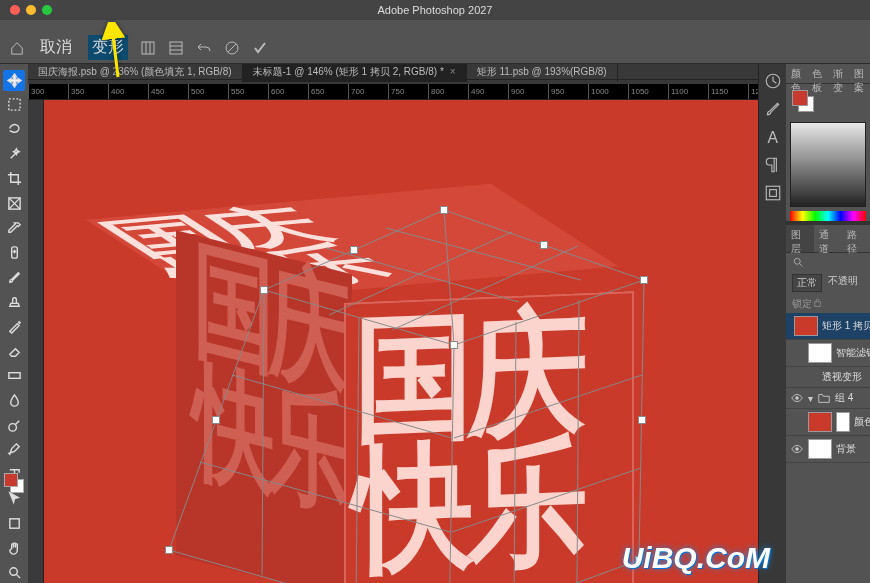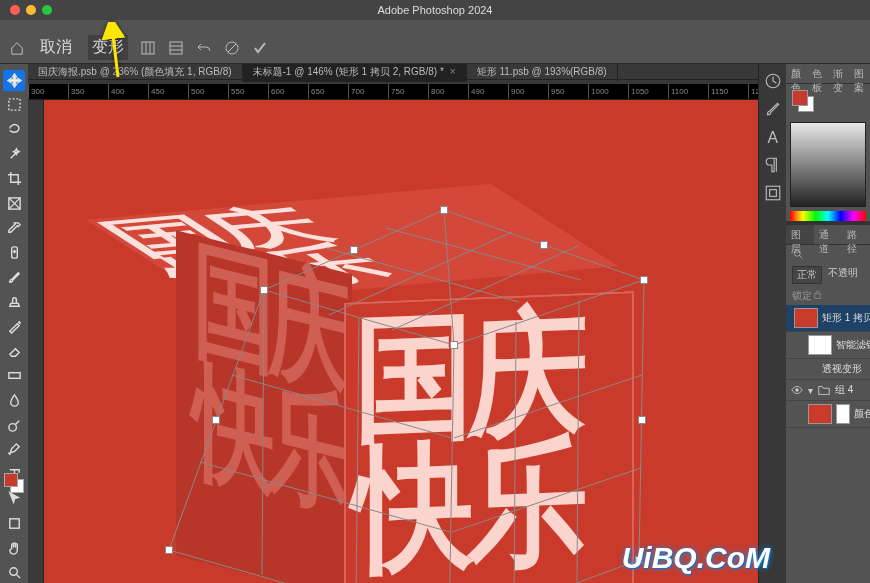--- a/index.html
+++ b/index.html
@@ -52,21 +52,21 @@
 .canvas{right:112px}
 .ptabs{display:flex;height:20px;border-bottom:1px solid #333}
 .ptab{padding:3px 5px;color:#bbb;font-size:10px}
 .pswatch{padding:6px;display:flex;gap:4px}
 .cswatch-big{width:22px;height:22px;position:relative}
 .cswatch-big .f{position:absolute;width:16px;height:16px;background:#c93a2e;border:1px solid #999;z-index:2}
 .cswatch-big .b{position:absolute;right:0;bottom:0;width:16px;height:16px;background:#fff;border:1px solid #999}
 .gradient{margin:4px;height:85px;background:linear-gradient(180deg,#e8e8e8,#222);border:1px solid #222}
 .hstrip{height:10px;margin:0 4px;background:linear-gradient(90deg,#f00,#ff0,#0f0,#0ff,#00f,#f0f,#f00)}
 .pdivider{height:4px;background:#333}
-.ptabs2{display:flex;height:20px}
+.ptabs2{display:flex;height:28px}
 .layerhdr{padding:3px 6px;display:flex;gap:6px;align-items:flex-start;color:#ccc}
 .blend{background:#454545;padding:1px 4px;font-size:10px;border:1px solid #333}
 .lockrow{display:flex;gap:0;padding:2px 6px;color:#999}
 .layer{display:flex;align-items:center;gap:4px;padding:3px 4px;border-bottom:1px solid #444}
 .layer.sel{background:#1d4266}
 .eye{width:14px;height:14px;color:#ccc}
 .thumb{width:24px;height:20px;background:#fff;border:1px solid #999;flex-shrink:0}
 .thumb.red{background:#ca3a2a}
 .thumb.white{background:#fff}
 .layer-sub{padding-left:18px}
@@ -75,30 +75,30 @@
 </style>
 </head>
 <body>
 
 <div class="titlebar">
   <div class="traffic">
     <div class="dot red"></div>
     <div class="dot yel"></div>
     <div class="dot grn"></div>
   </div>
-  <div class="title">Adobe Photoshop 2024</div>
+  <div class="title">Adobe Photoshop 2027</div>
 </div>
 <div class="menubar"></div>
 
 <div class="optbar">
   <svg width="14" height="14" viewBox="0 0 16 16">
       <path d="M2 8l6-6 6 6v7H2z" fill="none" stroke="#ccc"></path>
     </svg>
   <span class="optbtn">取消</span>
-  <span class="optbtn" style="background:#404040;border-radius:0">变形</span>
+  <span class="optbtn" style="background:#0c4a6e;border-radius:0">变形</span>
   <span class="opticon">
       <svg viewBox="0 0 16 16">
         <rect x="2" y="2" width="12" height="12" fill="none" stroke="#bbb"></rect>
         <line x1="6" y1="2" x2="6" y2="14" stroke="#bbb"></line>
         <line x1="10" y1="2" x2="10" y2="14" stroke="#bbb"></line>
       </svg>
     </span>
   <span class="opticon">
       <svg viewBox="0 0 16 16">
         <rect x="2" y="2" width="12" height="12" fill="none" stroke="#bbb"></rect>
@@ -431,15 +431,23 @@
   </div>
   <div class="layer layer-sub">
     <svg class="eye" viewBox="0 0 16 16">
         <path d="M2 8c2-3 4-4 6-4s4 1 6 4c-2 3-4 4-6 4s-4-1-6-4z" fill="none" stroke="#ccc"></path>
         <circle cx="8" cy="8" r="2" fill="#ccc"></circle>
       </svg>
     <div class="thumb red"></div>
     <div class="thumb white" style="width:14px"></div>
     <span class="lname">颜色填充</span>
   </div>
+  <div class="layer">
+    <svg class="eye" viewBox="0 0 16 16">
+        <path d="M2 8c2-3 4-4 6-4s4 1 6 4c-2 3-4 4-6 4s-4-1-6-4z" fill="none" stroke="#ccc"></path>
+        <circle cx="8" cy="8" r="2" fill="#ccc"></circle>
+      </svg>
+    <div class="thumb white"></div>
+    <span class="lname">背景</span>
+  </div>
 </div>
 
 <div class="watermark">UiBQ.CoM</div>
 
 </body></html>

